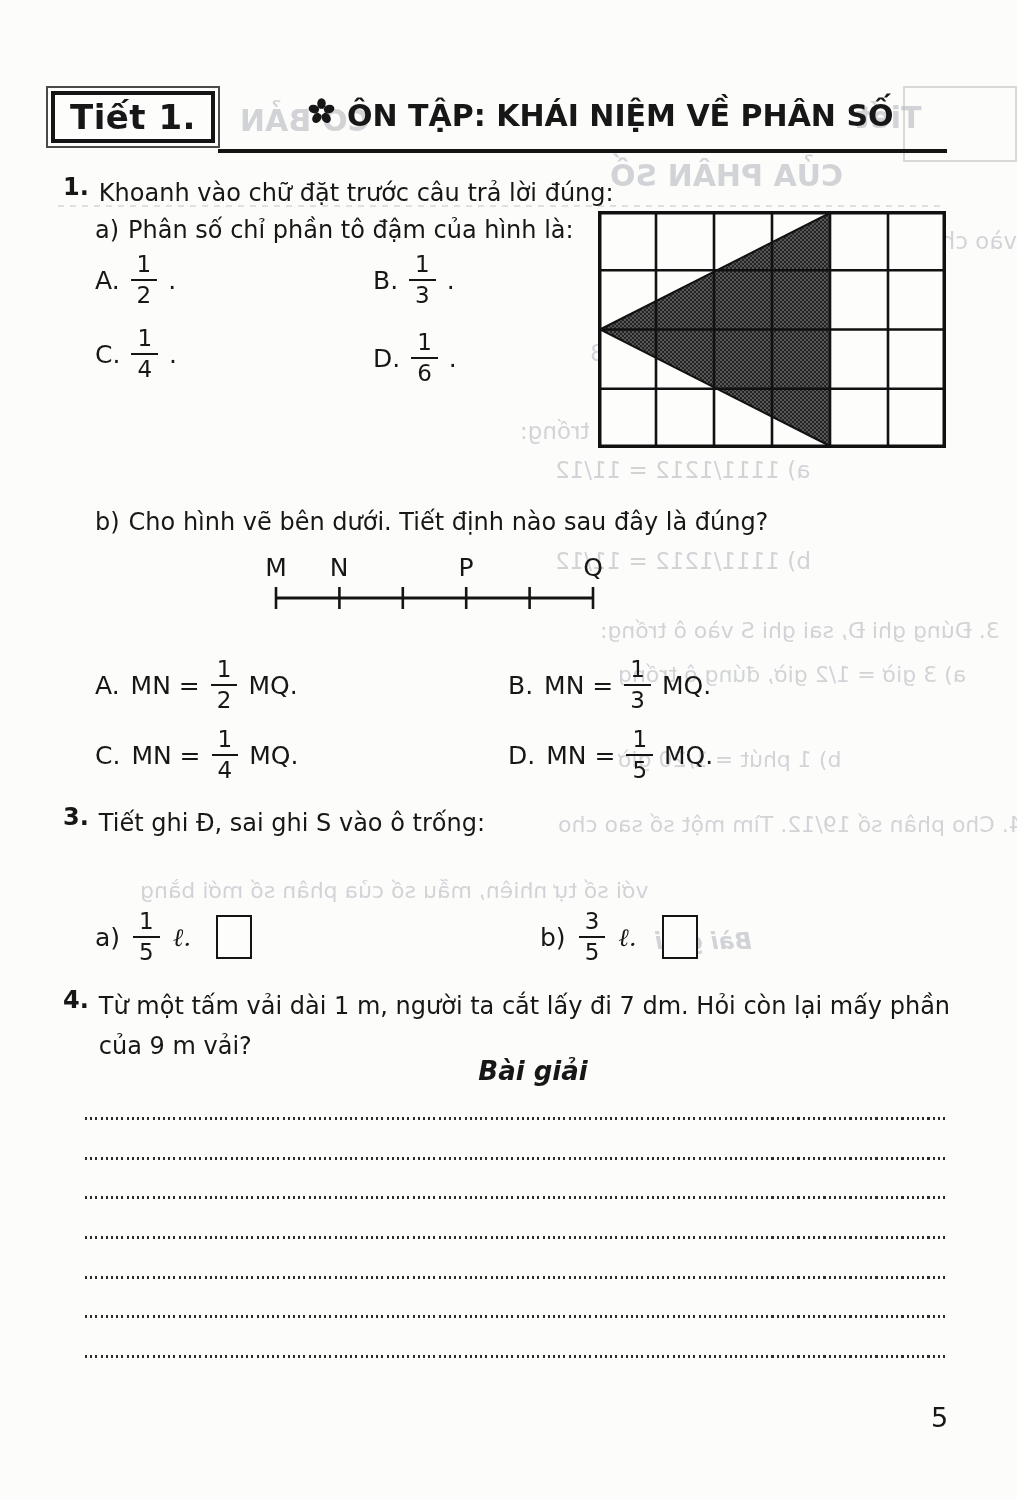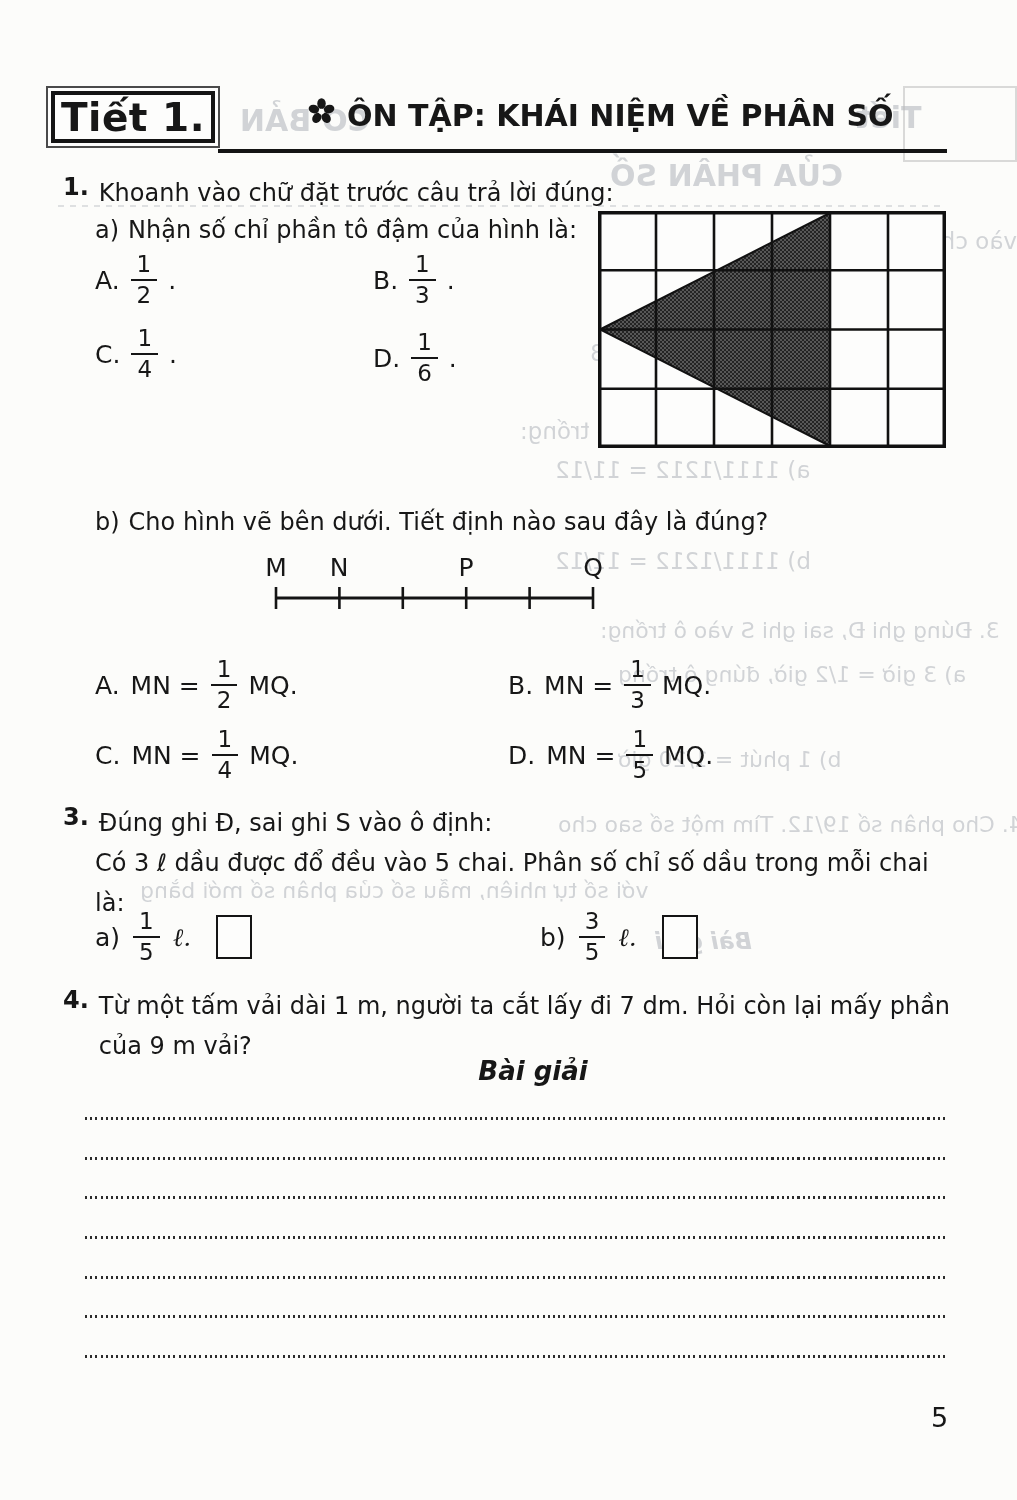--- a/index.html
+++ b/index.html
@@ -34,21 +34,21 @@
   }
   
   .lesson-box{
     position:absolute;left:46px;top:86px;width:174px;height:62px;
     border:2px solid #4a4a4a;padding:3px;box-sizing:border-box;background:#fdfdfc;z-index:2;
   }
   .lesson-box-inner{
     width:100%;height:100%;box-sizing:border-box;
     border:4px solid #141414;
     display:flex;align-items:center;justify-content:center;
-    font-size:39px;font-weight:bold;letter-spacing:.5px;
+    font-size:34px;font-weight:bold;letter-spacing:.5px;
   }
   .header-rule{position:absolute;left:218px;top:149px;width:729px;height:3.5px;background:#141414;z-index:1;}
   .page-title{
     position:absolute;left:308px;top:98px;z-index:2;
     font-size:30px;font-weight:bold;display:flex;align-items:flex-start;gap:12px;
   }
   
   .qhead{position:absolute;display:flex;gap:10px;font-size:24px;z-index:2;}
   .qnum{font-weight:bold;}
   .qbody{line-height:1.68;}
@@ -126,21 +126,21 @@
     <span>ÔN TẬP: KHÁI NIỆM VỀ PHÂN SỐ</span>
   </div>
 
   <div class="qhead" style="left:63px;top:173px;">
     <span class="qnum">1.</span>
     <span class="qbody">Khoanh vào chữ đặt trước câu trả lời đúng:</span>
   </div>
 
   <div class="sub" style="left:95px;top:216px;">
     <span>a)</span>
-    <span>Nhận số chỉ phần tô đậm của hình là:</span>
+    <span>Phân số chỉ phần tô đậm của hình là:</span>
   </div>
 
   <div class="opt" style="left:95px;top:251px;">
     <span>A.</span>
     <span class="frac">
         <span class="num">1</span>
         <span class="den">2</span>
       </span>
     <span class="period">.</span>
   </div>
@@ -247,24 +247,21 @@
     <span>MN =</span>
     <span class="frac">
         <span class="num">1</span>
         <span class="den">5</span>
       </span>
     <span>MQ.</span>
   </div>
 
   <div class="qhead" style="left:63px;top:803px;">
     <span class="qnum">3.</span>
-    <span class="qbody">Đúng ghi Đ, sai ghi S vào ô định:</span>
-  </div>
-  <div class="sub" style="left:95px;top:843px;width:856px;">
-    <span class="qbody">Có 3 ℓ dầu được đổ đều vào 5 chai. Phân số chỉ số dầu trong mỗi chai là:</span>
+    <span class="qbody">Tiết ghi Đ, sai ghi S vào ô trống:</span>
   </div>
 
   <div class="ds-item" style="left:95px;top:908px;">
     <span>a)</span>
     <span class="frac">
         <span class="num">1</span>
         <span class="den">5</span>
       </span>
     <span class="liter">ℓ.</span>
     <span class="ds-box"></span>

